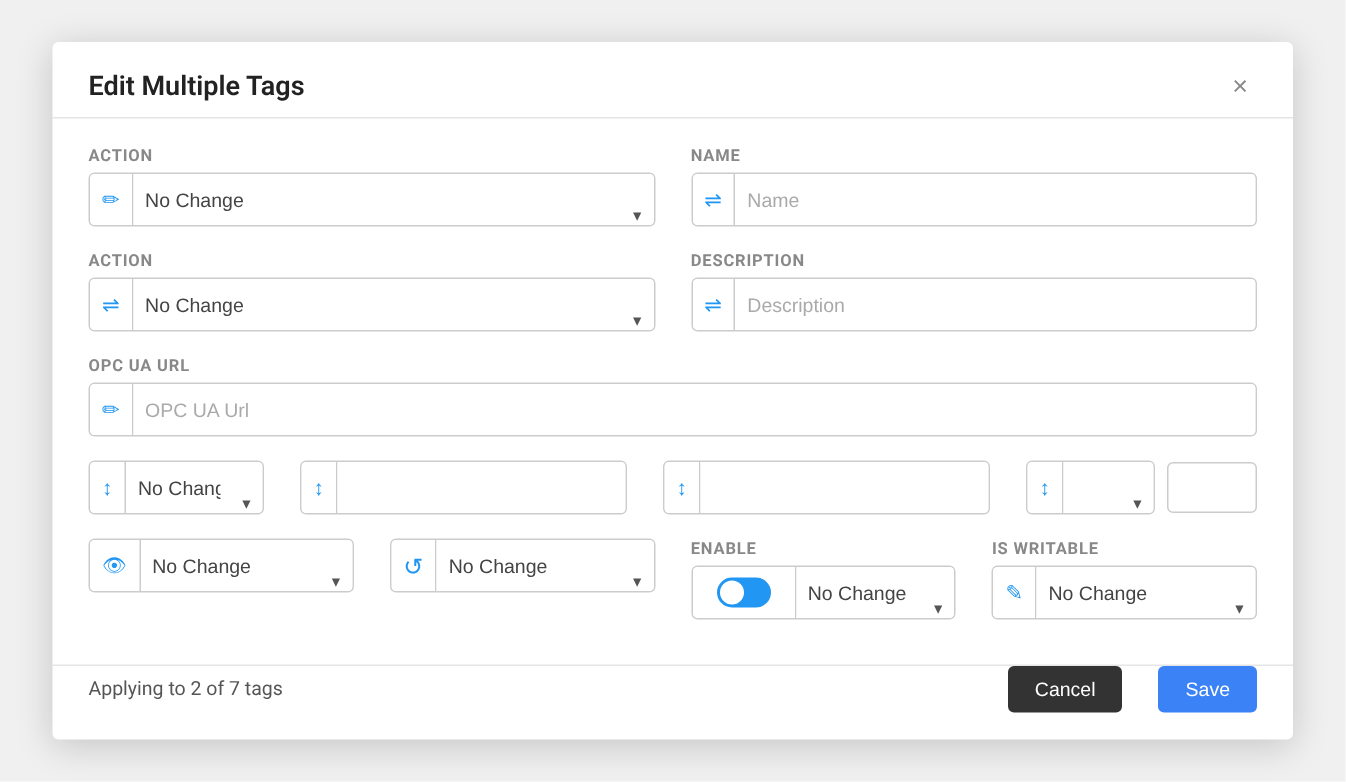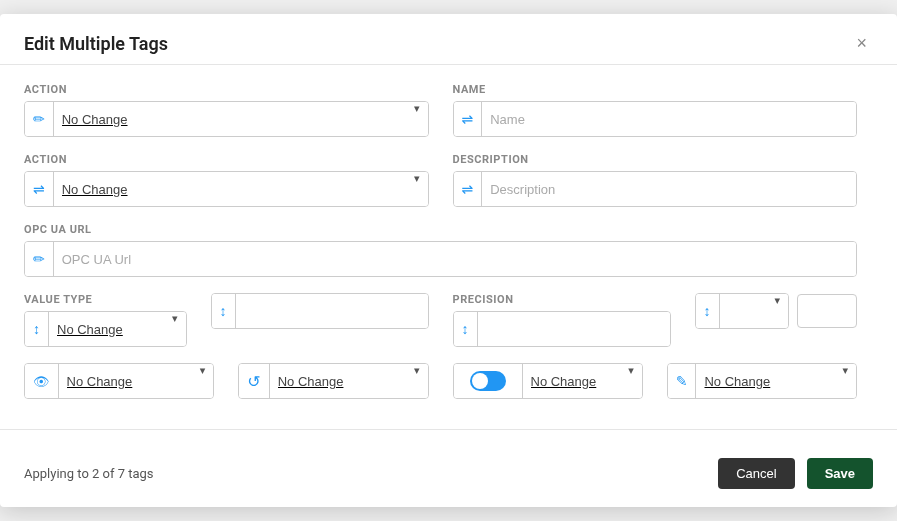--- a/index.html
+++ b/index.html
@@ -5,21 +5,21 @@
     * { box-sizing: border-box; margin: 0; padding: 0; }
     body {
       font-family: -apple-system, BlinkMacSystemFont, 'Segoe UI', Roboto, sans-serif;
       background: #f0f0f0;
       display: flex;
       align-items: center;
       justify-content: center;
       min-height: 100vh;
     }
     .modal-overlay {
-      width: 897px;
+      width: 827px;
       min-height: 521px;
       display: flex;
       align-items: center;
       justify-content: center;
     }
     .modal {
       background: #fff;
       border-radius: 4px;
       box-shadow: 0 4px 24px rgba(0,0,0,0.18);
       width: 897px;
@@ -41,21 +41,21 @@
     .modal-close {
       background: none;
       border: none;
       font-size: 18px;
       color: #888;
       cursor: pointer;
       line-height: 1;
       padding: 2px 6px;
     }
     .modal-body {
-      padding: 18px 40px 10px 24px;
+      padding: 18px 24px 10px 24px;
     }
     .form-row {
       display: flex;
       gap: 24px;
       margin-bottom: 16px;
     }
     .form-group {
       display: flex;
       flex-direction: column;
       flex: 1;
@@ -106,22 +106,21 @@
     .input-with-icon select {
       appearance: none;
       -webkit-appearance: none;
       cursor: pointer;
       padding-right: 28px;
     }
     .select-wrapper {
       position: relative;
       flex: 1;
       display: flex;
-      align-items: flex-start;
-      text-decoration: underline;
+      align-items: flex-end;
     }
     .select-wrapper select {
       width: 100%;
     }
     .select-arrow {
       position: absolute;
       right: 8px;
       pointer-events: none;
       color: #555;
       font-size: 11px;
@@ -166,54 +165,54 @@
       border: 1px solid #ccc;
       border-radius: 4px;
       padding: 0 8px;
       height: 34px;
       font-size: 13px;
       outline: none;
       width: 60px;
       background: #fff;
     }
     .modal-footer {
-      padding: 28px 24px 18px 24px;
+      padding: 0 24px 18px 24px;
       display: flex;
       align-items: center;
       justify-content: space-between;
       border-top: 1px solid #e5e5e5;
       margin-top: 4px;
     }
     .footer-info {
       font-size: 13px;
       color: #555;
     }
     .footer-buttons {
       display: flex;
-      gap: 12px;
+      gap: 24px;
     }
     .btn-cancel {
       background: #333;
       color: #fff;
       border: none;
       border-radius: 4px;
       padding: 8px 18px;
       font-size: 13px;
       cursor: pointer;
       font-weight: 500;
     }
     .btn-save {
-      background: #14532d;
+      background: #3b82f6;
       color: #fff;
       border: none;
       border-radius: 4px;
       padding: 8px 18px;
       font-size: 13px;
       cursor: pointer;
-      font-weight: 700;
+      font-weight: 400;
     }
   </style>
 </head>
 <body>
 
 <div class="modal-overlay">
   <div class="modal">
 
     <div class="modal-header">
       <span class="modal-title">Edit Multiple Tags</span>
@@ -275,21 +274,20 @@
           <label class="form-label">OPC UA URL</label>
           <div class="input-with-icon">
             <span class="input-icon">✏</span>
             <input type="text" style="width: 100%;" placeholder="OPC UA Url">
           </div>
         </div>
       </div>
 
       <div class="form-row">
         <div class="form-group">
-          <label class="form-label">VALUE TYPE</label>
           <div class="input-with-icon">
             <span class="input-icon">↕</span>
             <div class="select-wrapper">
               <select>
                 <option>No Change</option>
                 <option>Int</option>
                 <option>Float</option>
                 <option>String</option>
                 <option>Boolean</option>
               </select>
@@ -297,21 +295,20 @@
             </div>
           </div>
         </div>
         <div class="form-group">
           <div class="input-with-icon">
             <span class="input-icon">↕</span>
             <input type="text" value="" style="">
           </div>
         </div>
         <div class="form-group">
-          <label class="form-label">PRECISION</label>
           <div class="input-with-icon">
             <span class="input-icon">↕</span>
             <input type="text" value="" style="">
           </div>
         </div>
         <div class="form-group">
           <div style="display:flex;gap:4px;align-items:center;">
             <div class="input-with-icon" style="flex:1;">
               <span class="input-icon">↕</span>
               <div class="select-wrapper">
@@ -346,35 +343,37 @@
               <select>
                 <option>No Change</option>
                 <option>Enabled</option>
                 <option>Disabled</option>
               </select>
               <span class="select-arrow">▾</span>
             </div>
           </div>
         </div>
         <div class="form-group">
+          <label class="form-label">ENABLE</label>
           <div class="input-with-icon">
             <span class="toggle-icon">
               <span class="toggle-switch"></span>
             </span>
             <div class="select-wrapper">
               <select>
                 <option>No Change</option>
                 <option>Enabled</option>
                 <option>Disabled</option>
               </select>
               <span class="select-arrow">▾</span>
             </div>
           </div>
         </div>
         <div class="form-group">
+          <label class="form-label">IS WRITABLE</label>
           <div class="input-with-icon">
             <span class="input-icon">✎</span>
             <div class="select-wrapper">
               <select>
                 <option>No Change</option>
                 <option>Yes</option>
                 <option>No</option>
               </select>
               <span class="select-arrow">▾</span>
             </div>

